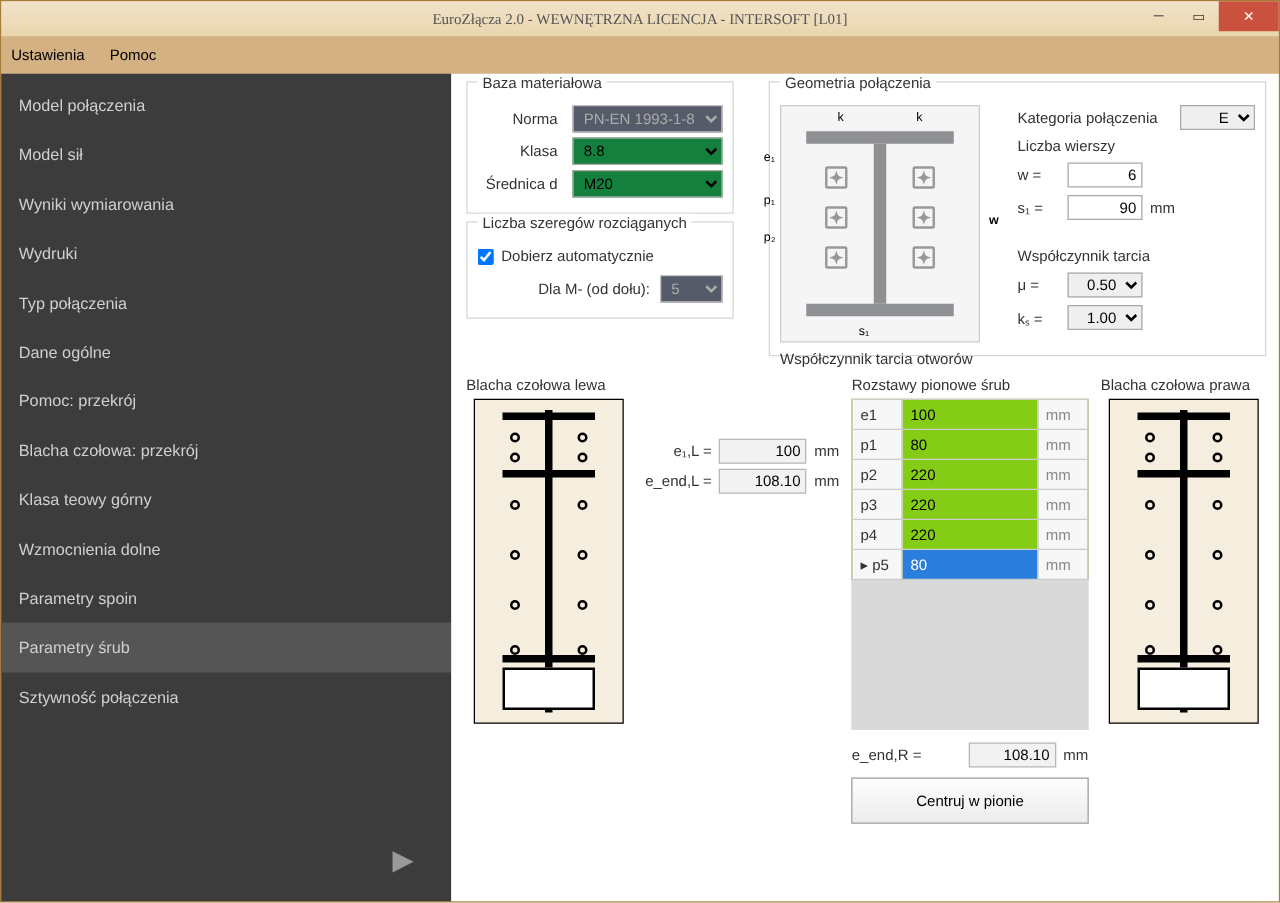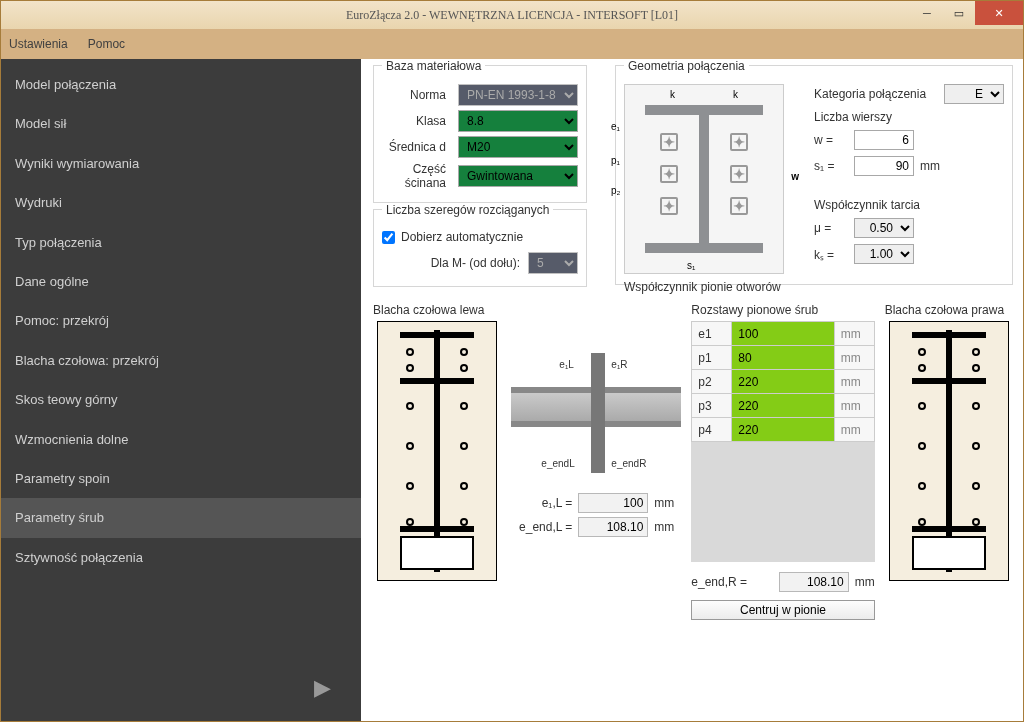--- a/index.html
+++ b/index.html
@@ -6,21 +6,21 @@
 body { font-family: "Segoe UI", Tahoma, sans-serif; font-size: 12px; background: #d4b183; user-select: none; }
 
 .window { width: 1024px; height: 722px; background: #d4b183; position: relative; border: 1px solid #a67c3a; }
 
 .titlebar { height: 28px; background: linear-gradient(#f2e3c9, #e9d5ae); display: flex; align-items: center; position: relative; }
 .titlebar .title { position: absolute; left: 50%; transform: translateX(-50%); color: #555; font-size: 12px; font-family: Liberation Serif, serif; }
 .titlebar .win-controls { position: absolute; right: 0; top: 0; height: 24px; display: flex; }
 .win-btn { width: 32px; height: 24px; display: flex; align-items: center; justify-content: center; font-size: 11px; color: #333; }
 .win-btn.close { width: 48px; background: #c9513d; color: #fff; }
 
-.menubar { height: 30px; background: #d4b183; display: flex; align-items: center; padding: 0 8px; gap: 20px; color: #404040; }
+.menubar { height: 30px; background: #d4b183; display: flex; align-items: center; padding: 0 8px; gap: 20px; color: #000000; }
 .menubar span { cursor: pointer; }
 
 .body-area { position: absolute; top: 58px; left: 0; right: 0; bottom: 0; display: flex; }
 
 .sidebar { width: 360px; background: #3c3c3c; color: #bfbfbf; display: flex; flex-direction: column; padding-top: 6px; }
 .sidebar .nav-item { padding: 8px 14px; font-size: 13px; color: #d0d0d0; cursor: pointer; line-height: 1.8; }
 .sidebar .nav-item.selected { background: #555; }
 .sidebar .spacer { flex: 1; }
 .sidebar .arrow-area { text-align: right; padding: 20px 30px; color: #999; font-size: 22px; }
 
@@ -93,21 +93,21 @@
 .spacing-table td.name { width: 40px; background: #f7f7f7; }
 .spacing-table td.val input { width: 60px; border: none; font-size: 12px; outline: none; background: transparent; }
 .spacing-table td.unit { width: 40px; background: #f7f7f7; color: #888; }
 .spacing-table tr.sel td.val { background: #2a7fdc; }
 .spacing-table tr.sel td.val input { color: #fff; background: transparent; }
 .spacing-extra { background: #d9d9d9; height: 120px; margin-top: 0; }
 .spacing-panel .erow { display: flex; align-items: center; font-size: 12px; margin-top: 10px; }
 .spacing-panel .erow .el { flex: 1; }
 .spacing-panel .erow input { width: 70px; height: 20px; border: 1px solid #b8b8b8; background: #f2f2f2; text-align: right; padding-right: 4px; font-size:12px;}
 .spacing-panel .erow .u { margin-left: 6px; }
-.center-btn { width: 100%; height: 20px; border: 1px solid #999; background: linear-gradient(#fdfdfd,#ececec); margin-top: 8px; font-size: 12px; cursor: pointer; }
+.center-btn { width: 100%; height: 37px; border: 1px solid #999; background: linear-gradient(#fdfdfd,#ececec); margin-top: 8px; font-size: 12px; cursor: pointer; }
 
 .plate-panel.right .ptitle { text-align: left; }
 .checkbox-row { display: flex; align-items: center; gap: 6px; font-size: 12px; margin-top: 2px; }
 </style>
 </head>
 <body>
 
 <div class="window">
   <div class="titlebar">
     <span class="title">EuroZłącza 2.0 - WEWNĘTRZNA LICENCJA - INTERSOFT [L01]</span>
@@ -126,21 +126,21 @@
   <div class="body-area">
     <div class="sidebar">
       <div class="nav-item">Model połączenia</div>
       <div class="nav-item">Model sił</div>
       <div class="nav-item">Wyniki wymiarowania</div>
       <div class="nav-item">Wydruki</div>
       <div class="nav-item">Typ połączenia</div>
       <div class="nav-item">Dane ogólne</div>
       <div class="nav-item">Pomoc: przekrój</div>
       <div class="nav-item">Blacha czołowa: przekrój</div>
-      <div class="nav-item">Skos teowy górny</div>
+      <div class="nav-item">Klasa teowy górny</div>
       <div class="nav-item">Wzmocnienia dolne</div>
       <div class="nav-item">Parametry spoin</div>
       <div class="nav-item selected">Parametry śrub</div>
       <div class="nav-item">Sztywność połączenia</div>
       <div class="spacer"></div>
       <div class="arrow-area">▶</div>
     </div>
 
     <div class="content">
       <div class="row-top">
@@ -151,24 +151,20 @@
               <label>Norma</label>
               <select disabled=""><option>PN-EN 1993-1-8</option></select>
             </div>
             <div class="form-row">
               <label>Klasa</label>
               <select><option>8.8</option></select>
             </div>
             <div class="form-row">
               <label>Średnica d</label>
               <select><option>M20</option></select>
-            </div>
-            <div class="form-row">
-              <label>Część ścinana</label>
-              <select><option>Gwintowana</option></select>
             </div>
           </div>
 
           <div class="groupbox">
             <span class="legend">Liczba szeregów rozciąganych</span>
             <div class="checkbox-row">
               <input type="checkbox" checked="" style="">
               <span>Dobierz automatycznie</span>
             </div>
             <div class="form-row narrow" style="justify-content:flex-end; margin-top:8px;">
@@ -194,21 +190,21 @@
                   <div class="bolt-d" style="left:35px; top:112px;">✦</div>
                   <div class="bolt-d" style="right:35px; top:112px;">✦</div>
                   <span class="txt" style="top:4px; left:45px;">k</span>
                   <span class="txt" style="top:4px; right:45px;">k</span>
                   <span class="txt" style="top:36px; left:-14px;">e₁</span>
                   <span class="txt" style="top:70px; left:-14px;">p₁</span>
                   <span class="txt" style="top:100px; left:-14px;">p₂</span>
                   <span class="txt" style="bottom:2px; left:62px;">s₁</span>
                   <span class="txt" style="top:86px; right:-16px; font-weight:bold;">w</span>
                 </div>
-                <div style="font-size:12px; margin-top:6px;">Współczynnik pionie otworów</div>
+                <div style="font-size:12px; margin-top:6px;">Współczynnik tarcia otworów</div>
               </div>
 
               <div class="geom-right">
                 <div class="gr-row">
                   <span class="lbl">Kategoria połączenia</span>
                   <select><option>E</option></select>
                 </div>
                 <div class="gr-row">
                     <span class="lbl" style="font-weight:normal;">Liczba wierszy</span>
                   </div>
@@ -257,33 +253,20 @@
             <div class="b" style="top:120px;left:28px;"></div>
               <div class="b" style="top:120px;right:28px;"></div>
             <div class="b" style="top:160px;left:28px;"></div>
               <div class="b" style="top:160px;right:28px;"></div>
             <div class="b" style="top:196px;left:28px;"></div>
               <div class="b" style="top:196px;right:28px;"></div>
           </div>
         </div>
 
         <div class="mid-panel">
-          <div class="conn-svg">
-            <div class="plate"></div>
-            <div class="beam-l"></div>
-              <div class="beam-r"></div>
-            <div class="flange-l" style="left:0;width:80px;top:44px;"></div>
-            <div class="flange-l" style="left:0;width:80px;top:78px;"></div>
-            <div class="flange-r" style="left:94px;right:0;top:44px;"></div>
-            <div class="flange-r" style="left:94px;right:0;top:78px;"></div>
-            <span class="lbl" style="top:16px;left:48px;">e₁L</span>
-            <span class="lbl" style="top:16px;left:100px;">e₁R</span>
-            <span class="lbl" style="bottom:14px;left:30px;">e_endL</span>
-            <span class="lbl" style="bottom:14px;left:100px;">e_endR</span>
-          </div>
           <div class="dims">
             <div class="drow">
               <span class="dl">e₁,L =</span>
               <input type="text" readonly="" value="100" style="">
               <span class="u">mm</span>
             </div>
             <div class="drow">
               <span class="dl">e_end,L =</span>
               <input type="text" readonly="" value="108.10" style="">
               <span class="u">mm</span>
@@ -311,20 +294,25 @@
     <td class="unit">mm</td>
                 </tr>
                 <tr>
                   <td class="name">p3</td>
     <td class="val"><input type="text" value="220" style=""></td>
     <td class="unit">mm</td>
                 </tr>
                 <tr>
                   <td class="name">p4</td>
     <td class="val"><input type="text" value="220" style=""></td>
+    <td class="unit">mm</td>
+                </tr>
+                <tr class="sel">
+                  <td class="name">▸ p5</td>
+    <td class="val"><input type="text" value="80" style=""></td>
     <td class="unit">mm</td>
                 </tr>
               </tbody>
           </table>
           <div class="spacing-extra"></div>
           <div class="erow">
             <span class="el">e_end,R =</span>
             <input type="text" readonly="" value="108.10" style="">
             <span class="u">mm</span>
           </div>

